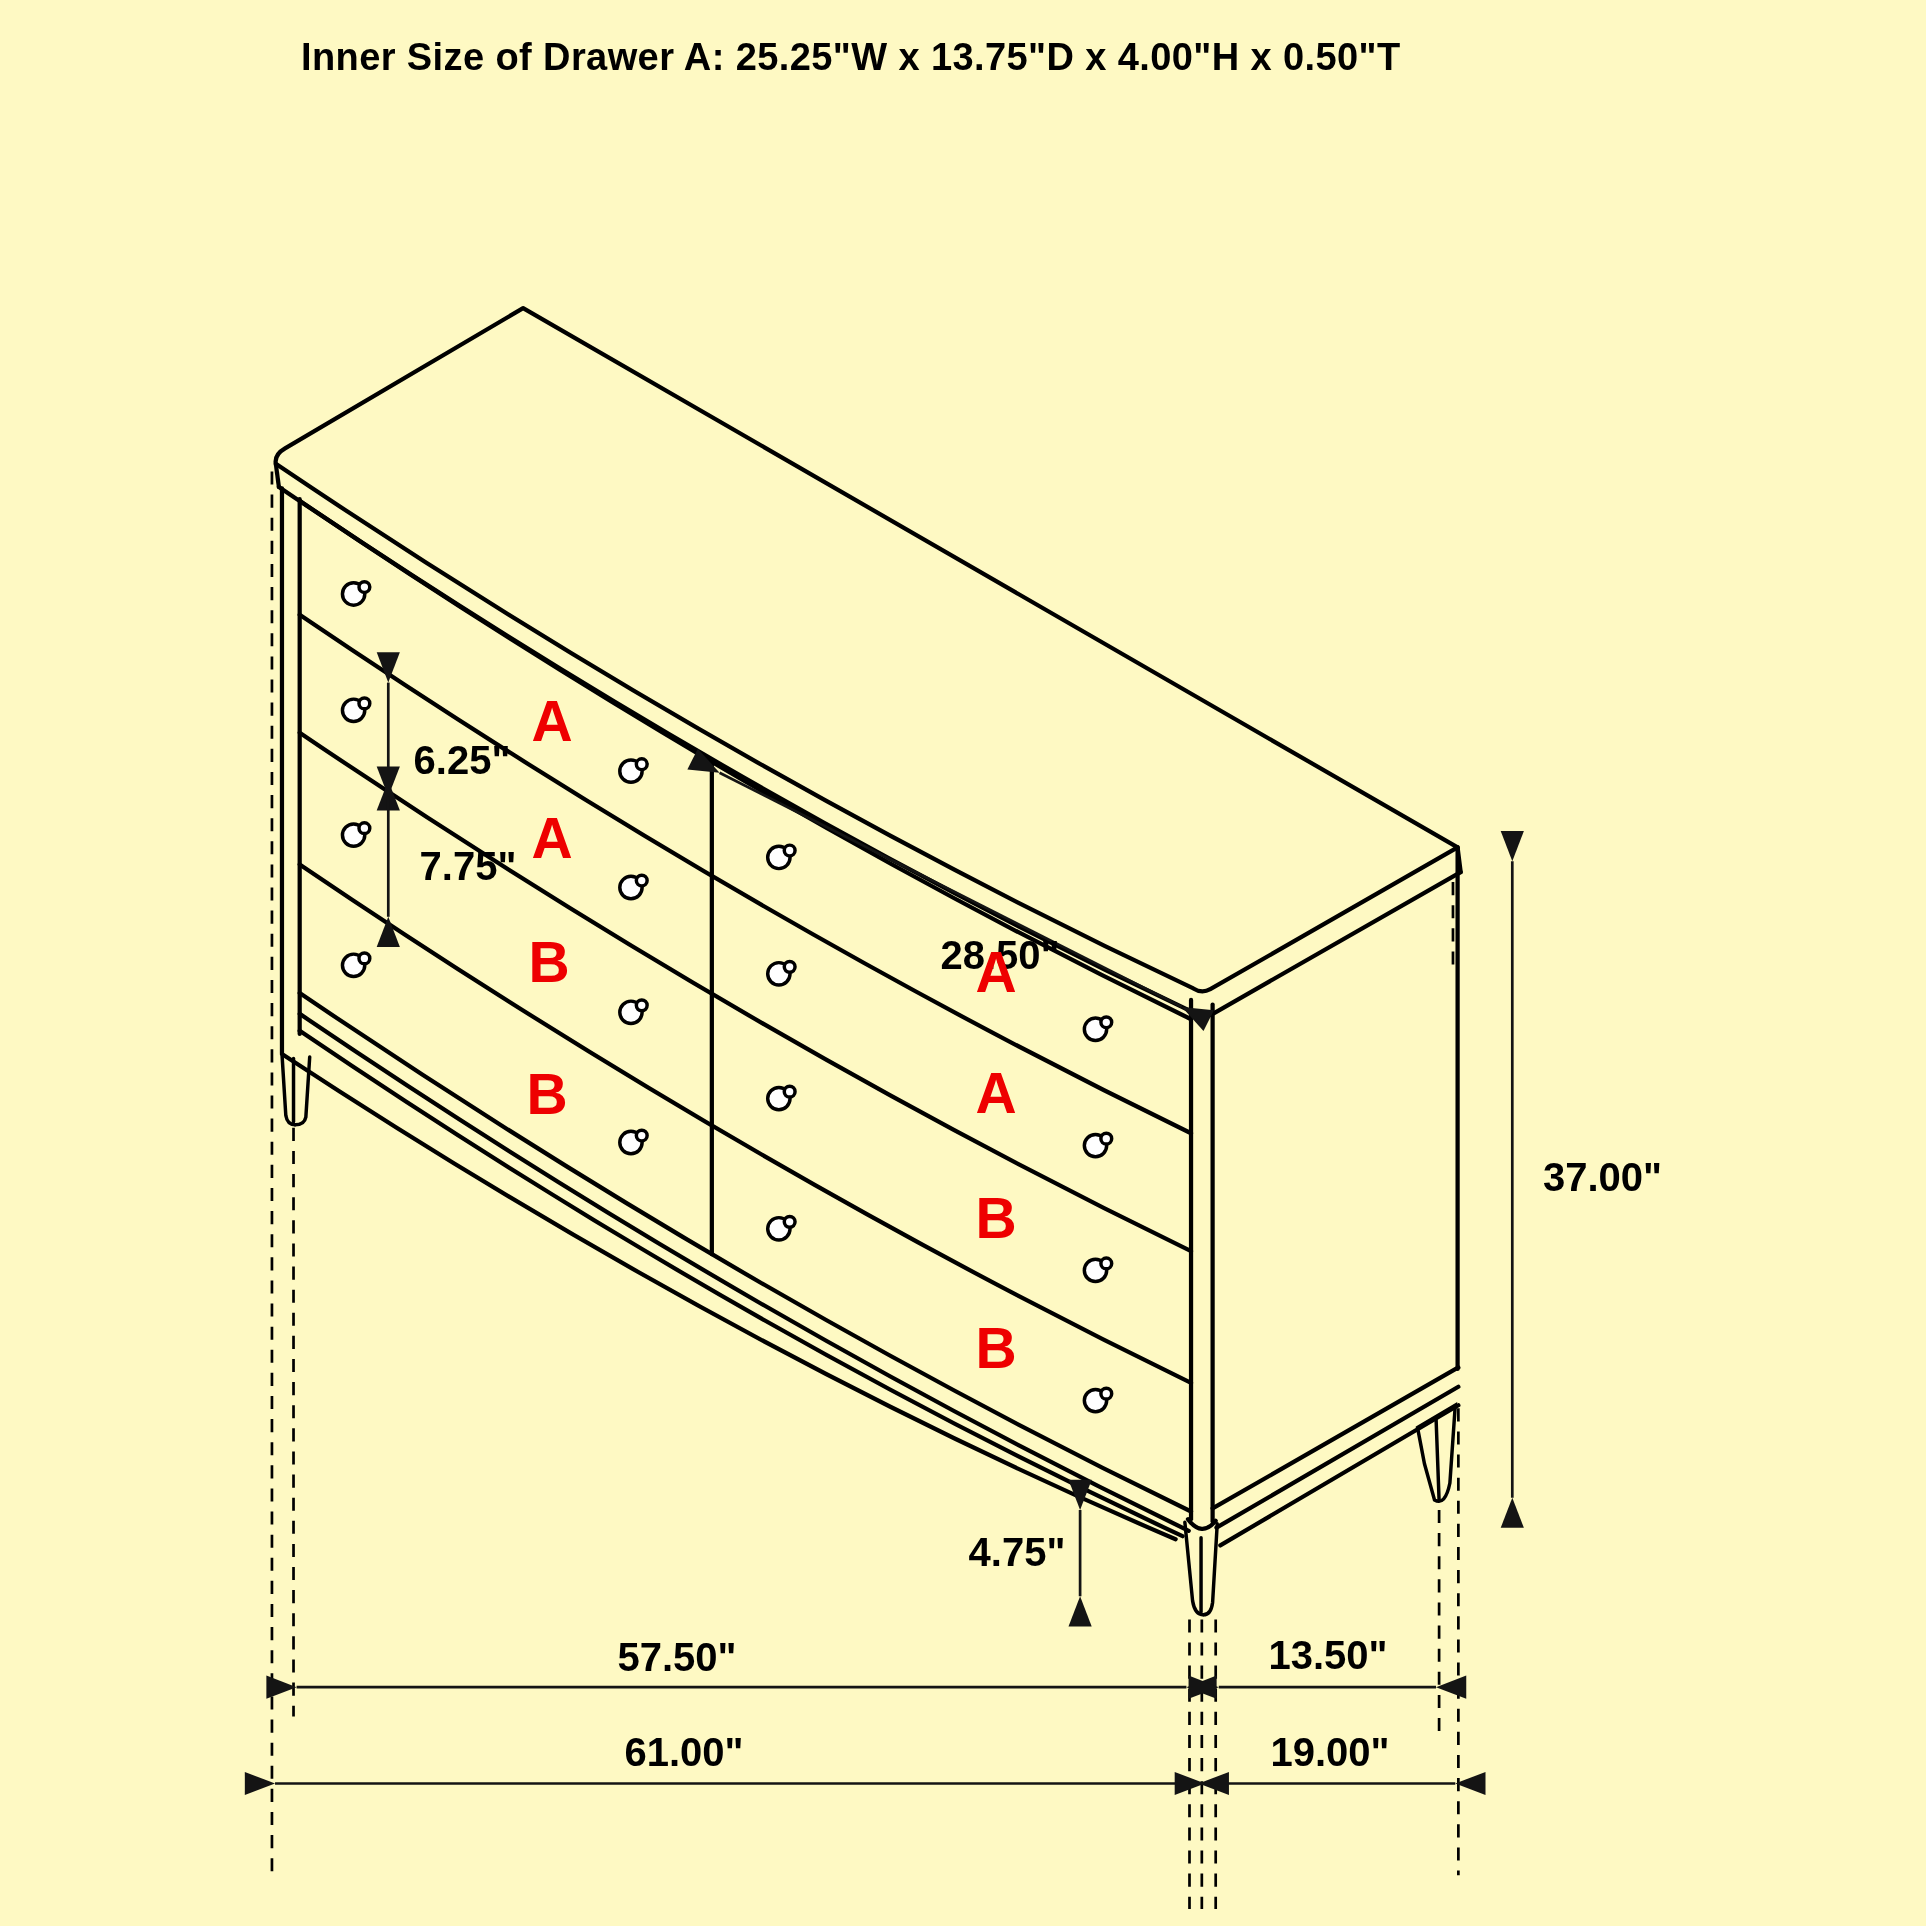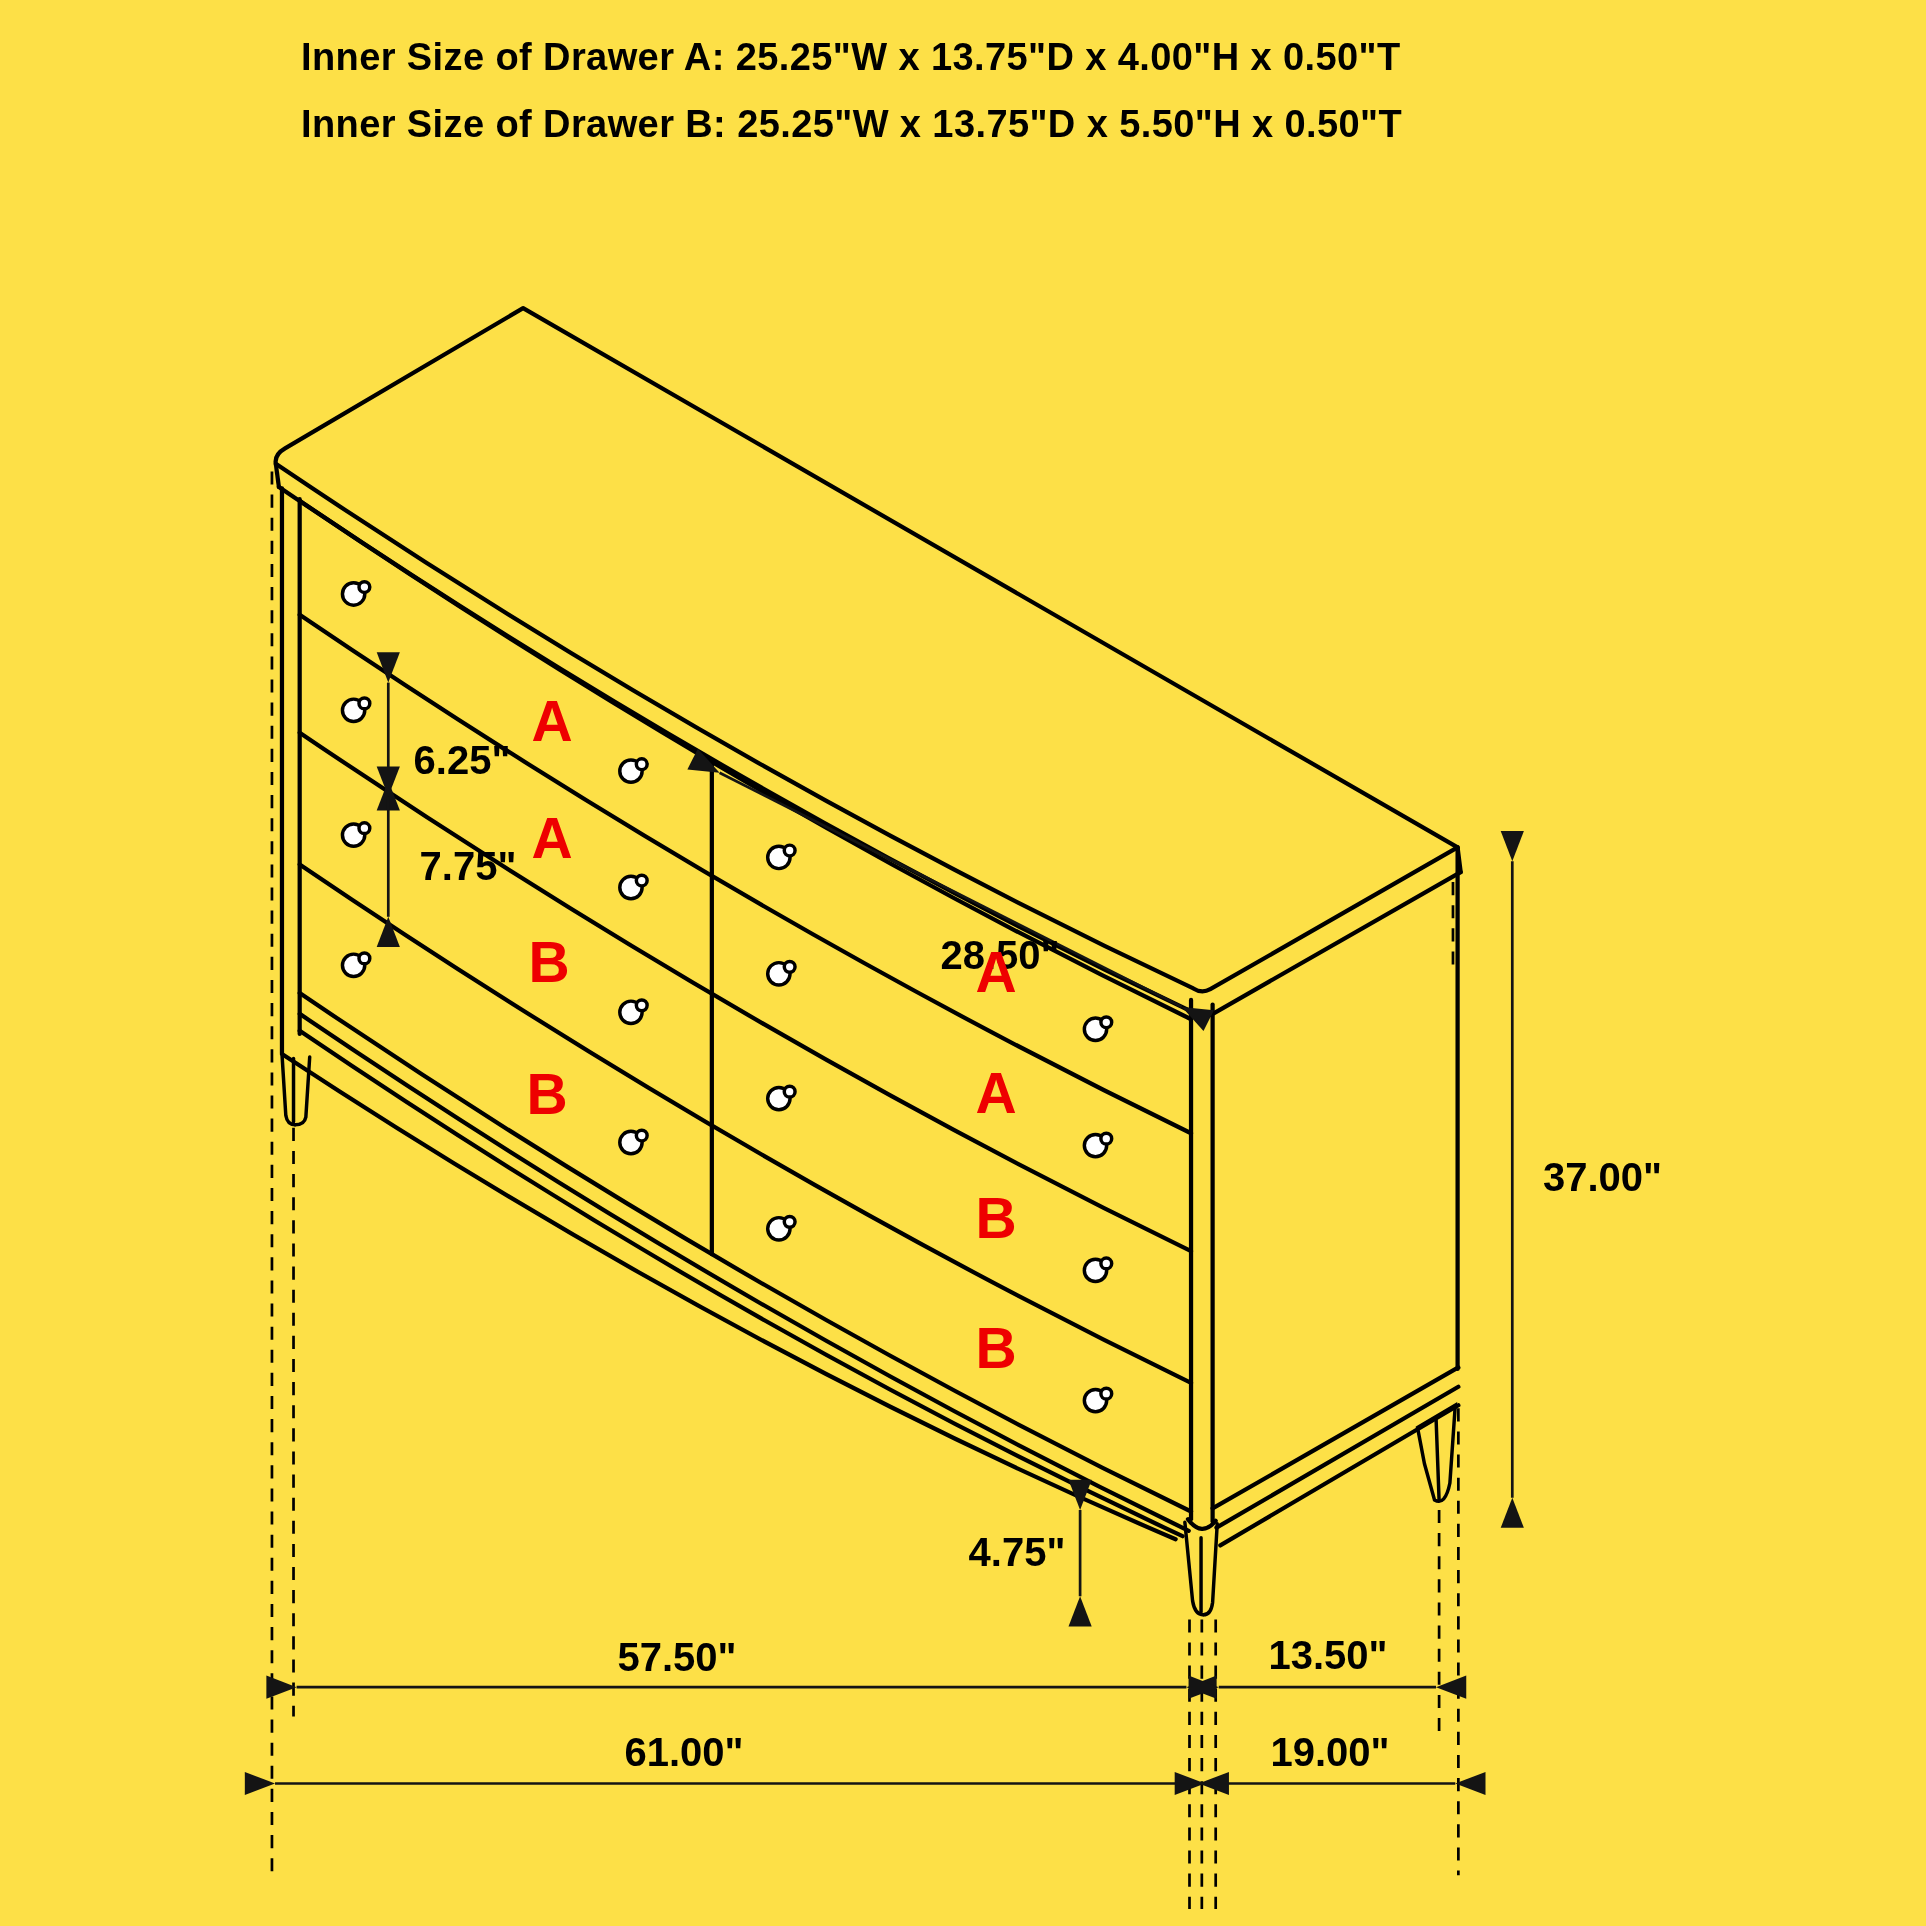--- a/index.html
+++ b/index.html
@@ -1,16 +1,16 @@
 <!DOCTYPE html>
 <html style="font-size:12.3px"><head>
 <meta charset="utf-8">
 <style>
   html,body{margin:0;padding:0;background:#fff;}
-  .canvas{position:relative;width:1926px;height:1926px;background:#fde047;overflow:hidden;
+  .canvas{position:relative;width:1926px;height:1926px;background:#fef9c3;overflow:hidden;
           font-family:"Liberation Sans",sans-serif;}
   .canvas svg{position:absolute;left:0;top:0;}
   .txt{position:absolute;white-space:nowrap;color:#000;font-weight:bold;}
   .title-line{font-size:38px;transform:translateY(-50%);letter-spacing:0.4px;}
   .dim{font-size:40px;transform:translate(-50%,-50%);}
   .dim-left{font-size:40px;transform:translateY(-50%);}
   .dletter{font-size:57px;color:#ee0000;transform:translate(-50%,-50%);}
   .stroke{fill:none;stroke:#000;stroke-width:5.5;stroke-linecap:round;stroke-linejoin:round;}
   .thin{fill:none;stroke:#000;stroke-width:4.5;stroke-linecap:round;}
   .dimline{fill:none;stroke:#141414;stroke-width:3.5;}
@@ -159,21 +159,20 @@
       <path class="dimline" d="M1963,1118 V1944" marker-start="url(#arw)" marker-end="url(#arw)"></path>
       <path class="dimline" d="M1402,1960 V2072" marker-start="url(#arw)" marker-end="url(#arw)"></path>
       <path class="dimline" d="M385,2190 H1540" marker-start="url(#arw)" marker-end="url(#arw)"></path>
       <path class="dimline" d="M1582,2190 H1864" marker-start="url(#arw)" marker-end="url(#arw)"></path>
       <path class="dimline" d="M357,2315 H1556" marker-start="url(#arw)" marker-end="url(#arw)"></path>
       <path class="dimline" d="M1564,2315 H1889" marker-start="url(#arw)" marker-end="url(#arw)"></path>
     </g>
   </svg>
 
   <div class="txt title-line" style="left:301px;top:57px;">Inner Size of Drawer A: 25.25"W x 13.75"D x 4.00"H x 0.50"T</div>
-  <div class="txt title-line" style="left:301px;top:124px;">Inner Size of Drawer B: 25.25"W x 13.75"D x 5.50"H x 0.50"T</div>
 
   <div class="txt dim" style="left:462px;top:760px;">6.25"</div>
   <div class="txt dim" style="left:468px;top:866px;">7.75"</div>
   <div class="txt dim" style="left:1000px;top:955px;">28.50"</div>
   <div class="txt dim-left" style="left:1543px;top:1177px;">37.00"</div>
   <div class="txt dim" style="left:1017px;top:1552px;">4.75"</div>
   <div class="txt dim" style="left:677px;top:1657px;">57.50"</div>
   <div class="txt dim" style="left:1328px;top:1655px;">13.50"</div>
   <div class="txt dim" style="left:684px;top:1752px;">61.00"</div>
   <div class="txt dim" style="left:1330px;top:1752px;">19.00"</div>

